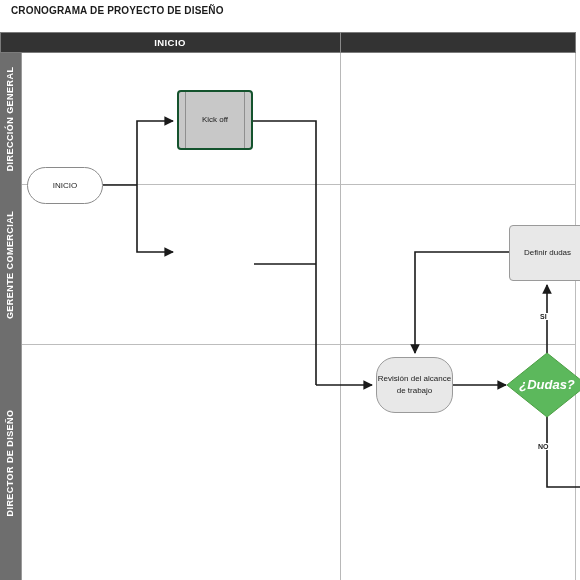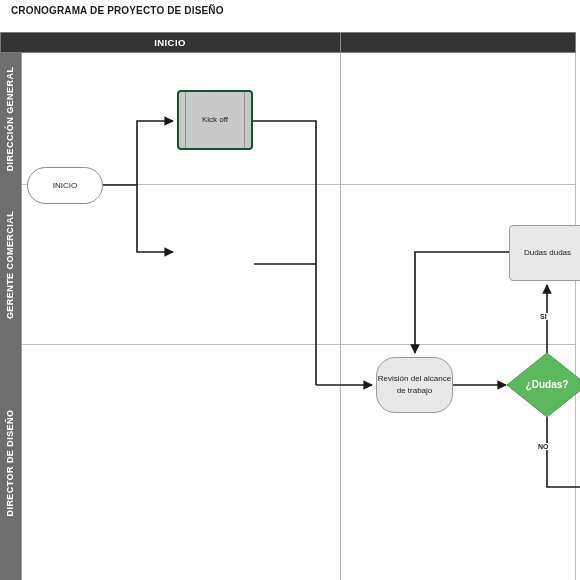--- a/index.html
+++ b/index.html
@@ -159,21 +159,22 @@
   }
   .node-decision .dia-shape {
     position: absolute;
     left: 0; top: 0; right: 0; bottom: 0;
   }
   .node-decision .dia-text {
     position: relative;
     z-index: 2;
     color: #ffffff;
     font-weight: bold;
-    font-size: 10px;
+    font-size: 13px;
+    font-style: italic;
   }
 
   
   #connectors {
     position: absolute;
     left: 0; top: 0;
     width: 580px; height: 580px;
     z-index: 3;
     pointer-events: none;
   }
@@ -267,16 +268,16 @@
   </div>
 
   <div class="node node-decision" style="left:506px; top:352px; width:82px; height:66px;">
     <svg class="dia-shape" viewBox="0 0 82 66" preserveAspectRatio="none">
       <polygon points="41,1 81,33 41,65 1,33" fill="#5cb85c" stroke="#4a9d42" stroke-width="1"></polygon>
     </svg>
     <span class="dia-text">¿Dudas?</span>
   </div>
 
   <div class="node node-task" style="left:509px; top:225px; width:77px; height:56px;">
-    <span>Dudas dudas</span>
+    <span>Definir dudas</span>
   </div>
 
 </div>
 
 </body></html>

